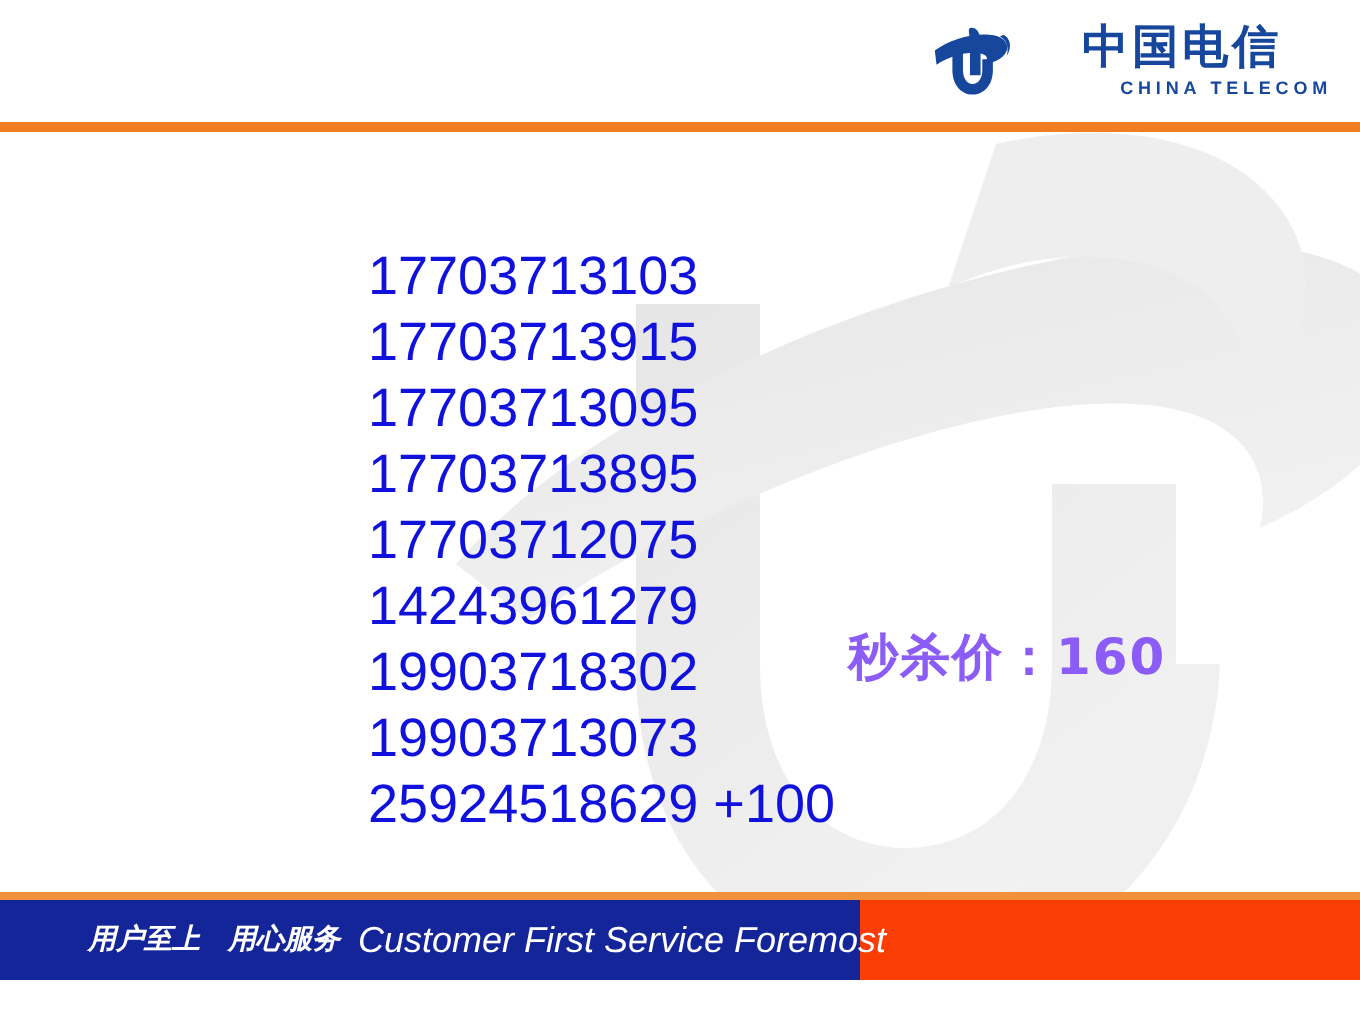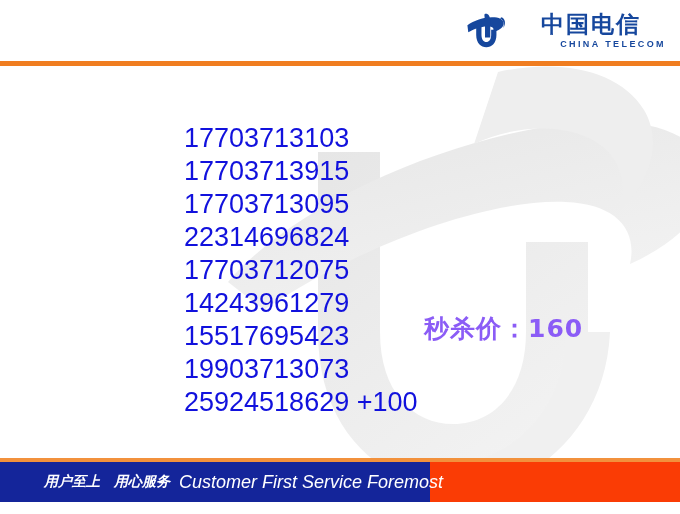--- a/index.html
+++ b/index.html
@@ -134,21 +134,21 @@
     font-weight: bold;
     color: #8b5cf6;
     white-space: nowrap;
     letter-spacing: 1px;
   }
 
   
   .footer {
     position: absolute;
     left: 0;
-    bottom: 0;
+    bottom: 12px;
     width: 680px;
     height: 56px;
     z-index: 4;
   }
   .footer-top-rule {
     position: absolute;
     left: 0;
     top: 0;
     width: 680px;
     height: 4px;
@@ -230,24 +230,24 @@
   </div>
 
   <div class="top-rule"></div>
 
   <div class="content">
 
     <ul class="number-list">
       <li class="number-item">17703713103</li>
       <li class="number-item">17703713915</li>
       <li class="number-item">17703713095</li>
-      <li class="number-item">22314696824</li>
+      <li class="number-item">17703713895</li>
       <li class="number-item">17703712075</li>
       <li class="number-item">14243961279</li>
-      <li class="number-item">15517695423</li>
+      <li class="number-item">19903718302</li>
       <li class="number-item">19903713073</li>
       <li class="number-item">25924518629 +100</li>
     </ul>
 
     <div class="price-tag">秒杀价：160</div>
 
   </div>
 
   <div class="footer">
     <div class="footer-orange"></div>

